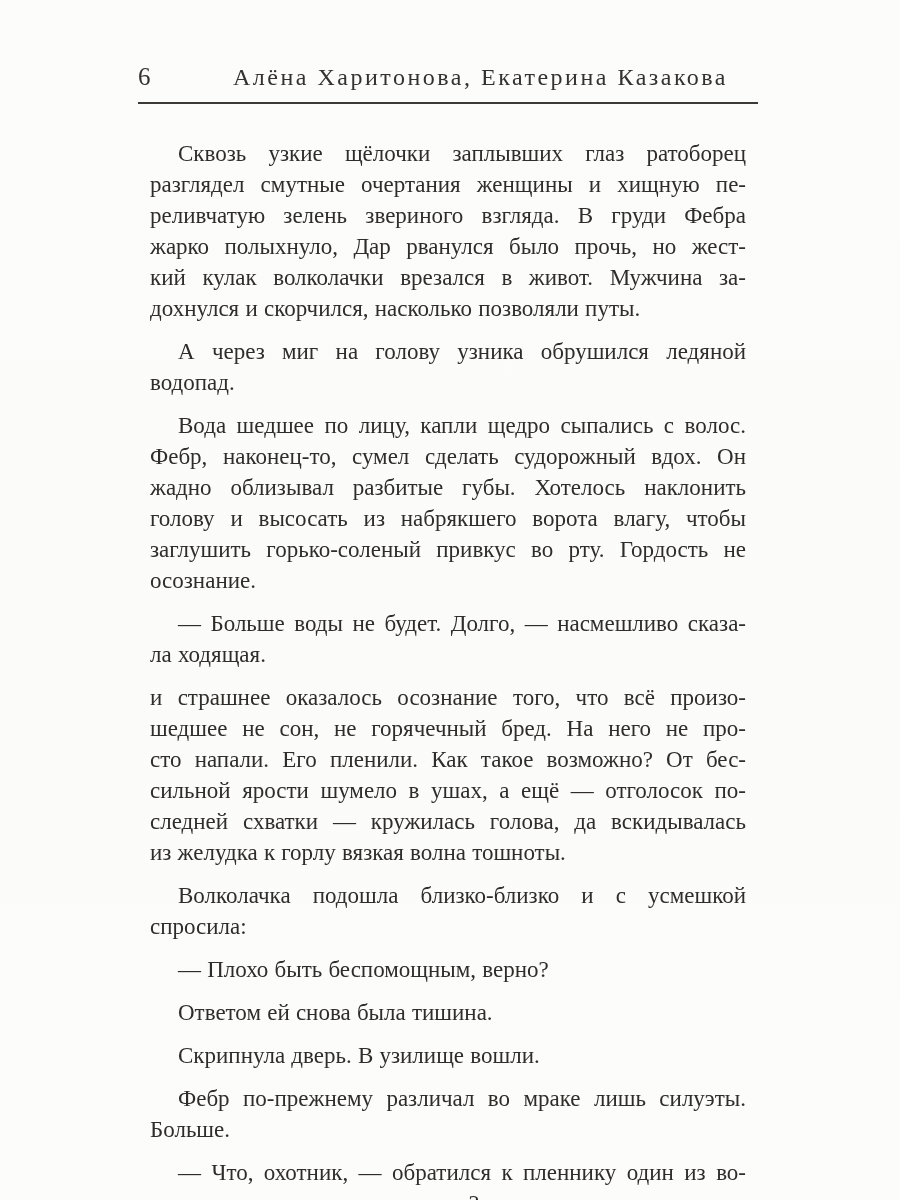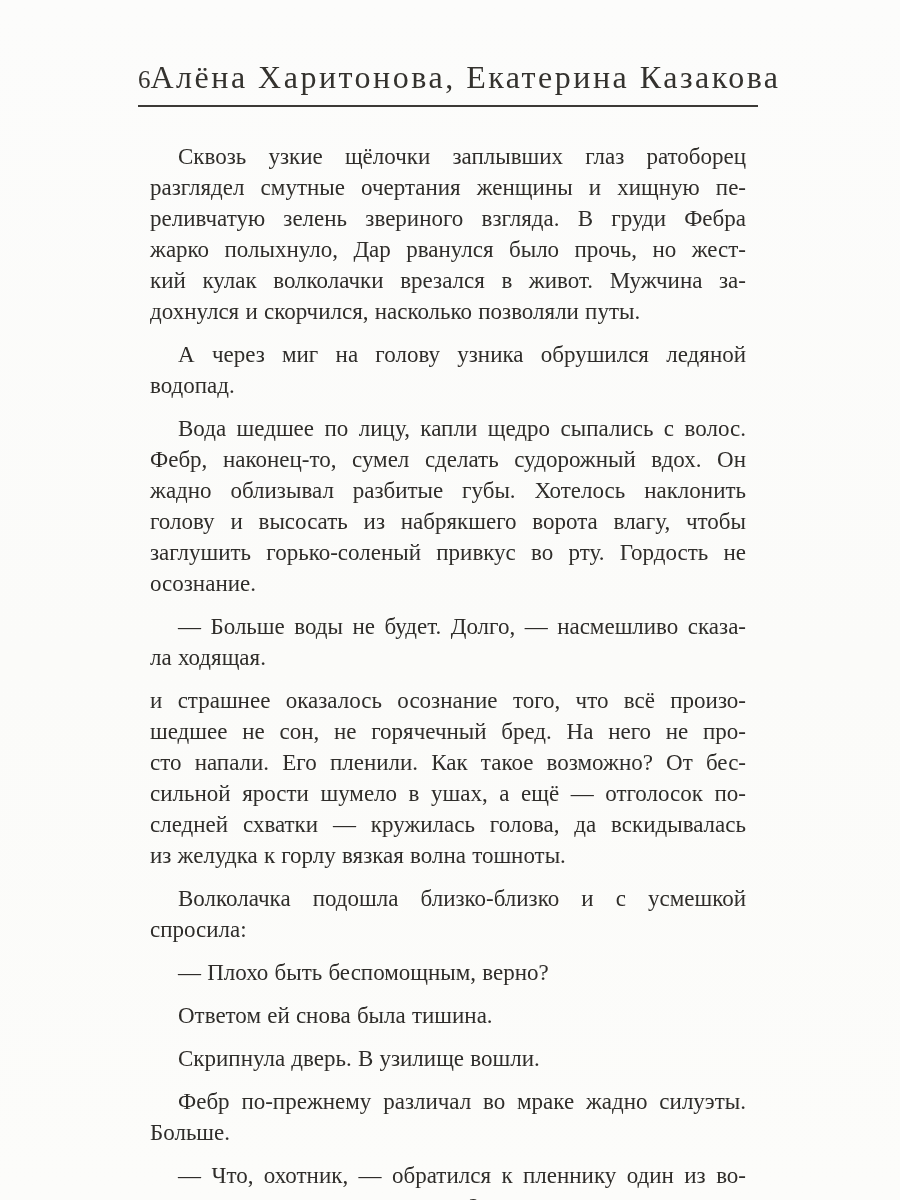--- a/index.html
+++ b/index.html
@@ -28,22 +28,21 @@
     align-items: baseline;
     line-height: 34px;
   }
   .pagenum {
     width: 95px;
     font-size: 25px;
     color: #34322e;
   }
   .authors {
     flex: 1;
-    text-align: center;
-    font-size: 32px;
+    font-size: 24px;
     letter-spacing: 2.5px;
     color: #34322e;
     white-space: nowrap;
   }
   .head-rule {
     margin-top: 8px;
     border: 0;
     border-bottom: 2px solid #3c3a36;
     height: 0;
   }
@@ -114,21 +113,21 @@
         <div class="paragraph">
           <div class="line first last">— Плохо быть беспомощным, верно?</div>
         </div>
         <div class="paragraph">
           <div class="line first last">Ответом ей снова была тишина.</div>
         </div>
         <div class="paragraph">
           <div class="line first last">Скрипнула дверь. В узилище вошли.</div>
         </div>
         <div class="paragraph">
-          <div class="line first">Фебр по-прежнему различал во мраке жадно силуэты.</div>
+          <div class="line first">Фебр по-прежнему различал во мраке лишь силуэты.</div>
           <div class="line last">Больше.</div>
         </div>
         <div class="paragraph">
           <div class="line first">— Что, охотник, — обратился к пленнику один из во-</div>
           <div class="line last">шедших, — опамятовался никак?</div>
         </div>
       </div>
 
   </div>
 </div>

